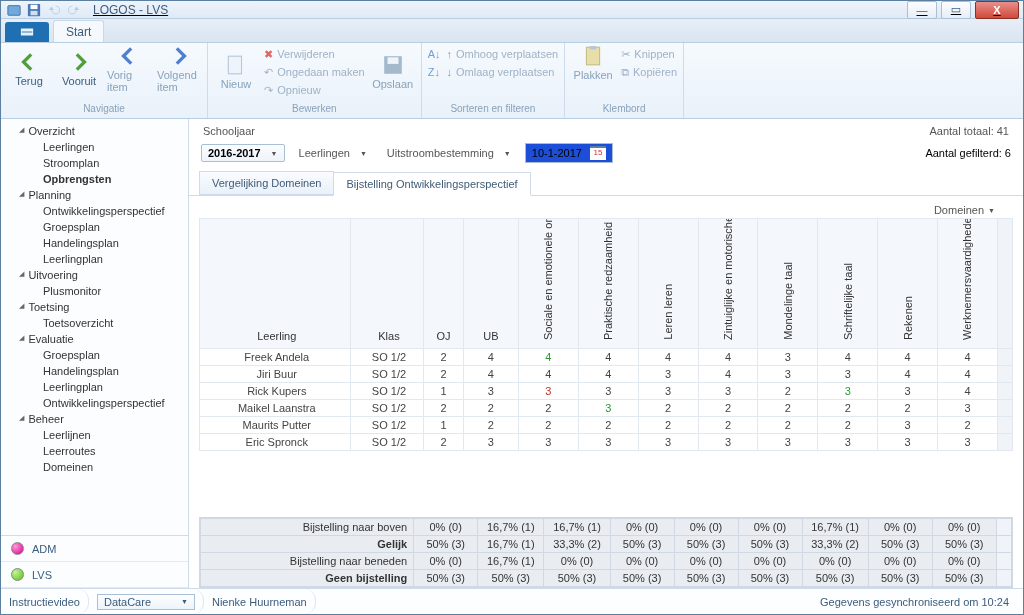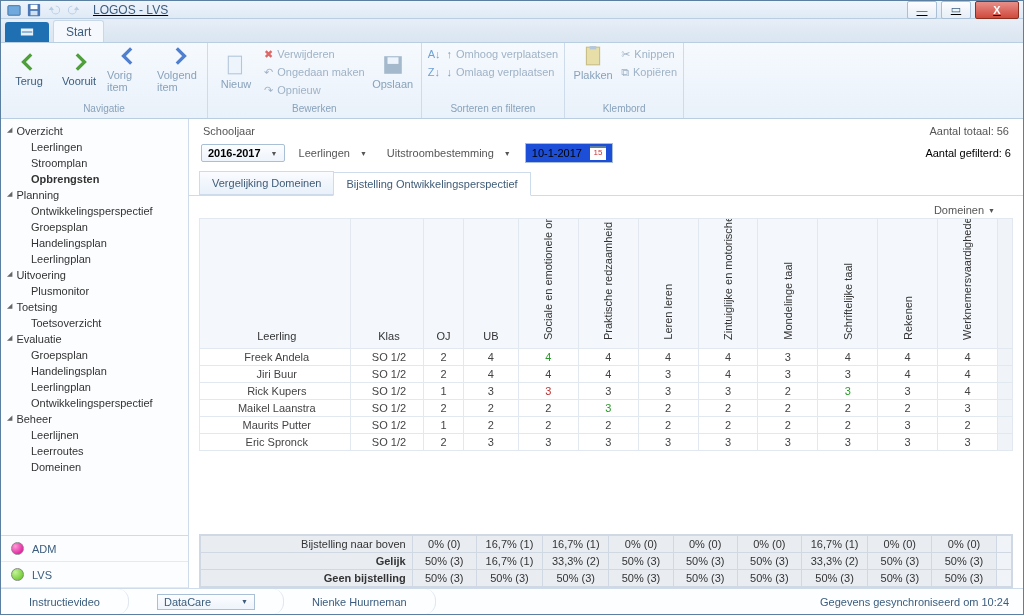--- a/index.html
+++ b/index.html
@@ -25,21 +25,21 @@
   .ribbon-group { border-right:1px solid #cedbea; padding:2px 6px; display:flex; flex-direction:column; justify-content:space-between;}
   .ribbon-row { display:flex; align-items:center; gap:6px;}
   .ribbon-item-lg { display:flex; flex-direction:column; align-items:center; width:44px; color:#89a2bb; font-size:10px; gap:2px;}
   .ribbon-item-lg.enabled { color:#3b5c7d; }
   .ribbon-item-sm { display:flex; align-items:center; gap:4px; color:#9fb2c6; font-size:11px; height:18px;}
   .ribbon-group-label { text-align:center; color:#88a2bc; font-size:10px; padding-bottom:2px;}
 
   
   .content { flex:1; display:flex; min-height:0; }
   .sidebar { width:188px; border-right:1px solid #cedbea; display:flex; flex-direction:column; background:#fbfdff;}
-  .navtree { flex:1; overflow:auto; padding:4px 0; }
+  .navtree { flex:1; overflow:auto; padding:4px 12px; }
   .navtree .grp { padding:2px 6px; color:#333; font-size:11px; display:flex; align-items:center; cursor:default;}
   .navtree .grp::before { content:"◢"; font-size:7px; color:#666; margin-right:4px; transform:translateY(-1px);}
   .navtree .item { padding:2px 6px 2px 30px; color:#333; font-size:11px; }
   .navtree .item.sel { font-weight:bold; }
   .modbar { border-top:1px solid #cedbea; }
   .modbar .mod { display:flex; align-items:center; gap:8px; padding:6px 10px; border-bottom:1px solid #e2eaf3; color:#3b5c7d; font-size:12px;}
   .dot { width:13px; height:13px; border-radius:50%; border:1px solid #888;}
   .dot.pink{ background:radial-gradient(circle at 30% 30%, #ff9bd5, #d4008f);}
   .dot.green{ background:radial-gradient(circle at 30% 30%, #c4f39a, #5bbf17);}
 
@@ -81,21 +81,21 @@
   table.sum { width:100%; border-collapse:collapse;}
   .sum td { border:1px solid #cfd8e3; background:#e9edf2; padding:2px 6px; font-size:11px; text-align:center; color:#333; white-space:nowrap; overflow:hidden;}
   .sum td.lab { text-align:right; font-weight:normal;}
   .sum td.lab.bold { font-weight:bold;}
   .sum col.c-lab { width:240px;}
   .sum col.c-num { width:68px;}
   .sum col.c-scroll { width:16px;}
   .sum td.sc { background:#f0f3f7;}
 
   .statusbar { height:26px; border-top:1px solid #cedbea; display:flex; align-items:center; background:#fdfeff;}
-  .statusbar .seg { padding:0 28px; height:100%; display:flex; align-items:center; color:#3b5c7d; border-right:1px solid #e0e7ef;border-radius:11px;}
+  .statusbar .seg { padding:0 8px; height:100%; display:flex; align-items:center; color:#3b5c7d; border-right:1px solid #e0e7ef;border-radius:11px;}
   .statusbar .combo3 { border:1px solid #a9bfd5; padding:1px 6px; display:inline-flex; align-items:center; gap:30px; background:linear-gradient(#fcfdff,#eef4fb);}
   .statusbar .combo3::after{content:"▼"; font-size:7px;}
   .statusbar .right { margin-left:auto; padding-right:14px; color:#3b5c7d;}
 </style>
 </head>
 <body>
 
 <div class="titlebar">
   <span class="tb-btn tb-icon">
       <svg viewBox="0 0 16 16">
@@ -280,21 +280,21 @@
       <div class="mod">
           <span class="dot green"></span>
           <span>LVS</span>
         </div>
     </div>
   </div>
 
   <div class="main">
     <div class="toprow">
       <span>Schooljaar</span>
-      <span>Aantal totaal: 56</span>
+      <span>Aantal totaal: 41</span>
     </div>
     <div class="filters">
       <span class="combo">
           <b>2016-2017</b>
         </span>
       <span class="combo flat">
           <span>Leerlingen</span>
         </span>
       <span class="combo flat">
           <span>Uitstroombestemming</span>
@@ -481,20 +481,33 @@
               <td>33,3% (2)</td>
               <td>50% (3)</td>
               <td>50% (3)</td>
               <td>50% (3)</td>
               <td>33,3% (2)</td>
               <td>50% (3)</td>
               <td>50% (3)</td>
               <td class="sc"></td>
             </tr>
             <tr>
+              <td class="lab">Bijstelling naar beneden</td>
+              <td>0% (0)</td>
+              <td>16,7% (1)</td>
+              <td>0% (0)</td>
+              <td>0% (0)</td>
+              <td>0% (0)</td>
+              <td>0% (0)</td>
+              <td>0% (0)</td>
+              <td>0% (0)</td>
+              <td>0% (0)</td>
+              <td class="sc"></td>
+            </tr>
+            <tr>
               <td class="lab bold">Geen bijstelling</td>
               <td>50% (3)</td>
               <td>50% (3)</td>
               <td>50% (3)</td>
               <td>50% (3)</td>
               <td>50% (3)</td>
               <td>50% (3)</td>
               <td>50% (3)</td>
               <td>50% (3)</td>
               <td>50% (3)</td>

